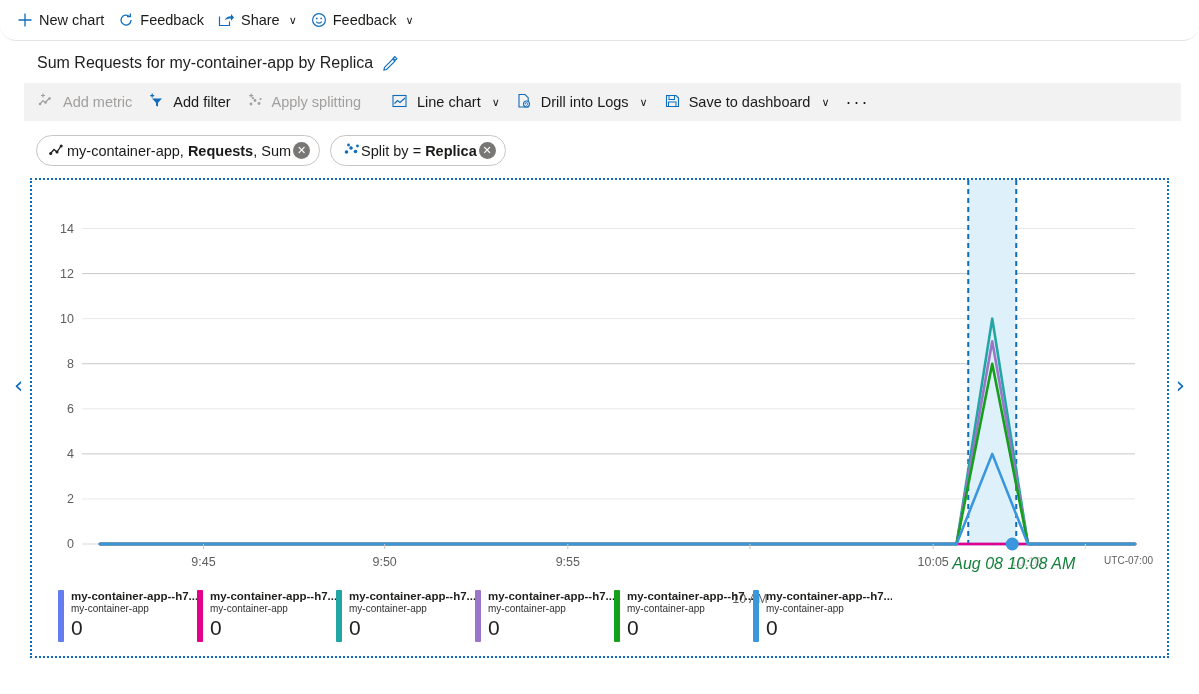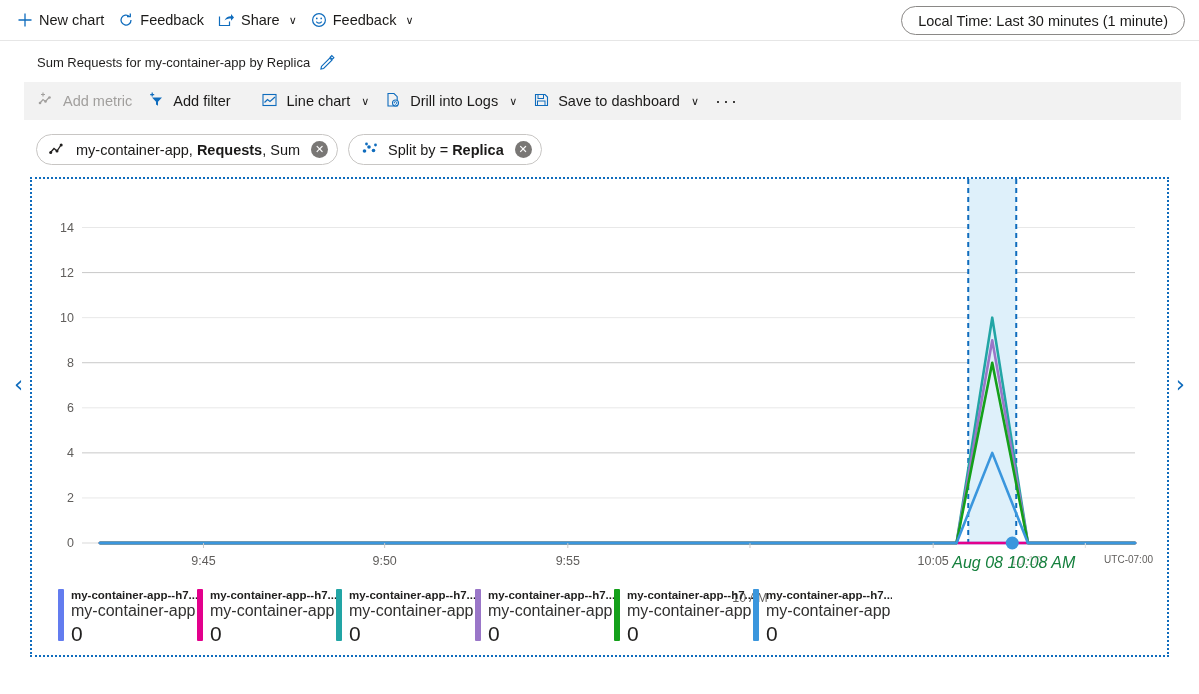--- a/index.html
+++ b/index.html
@@ -12,20 +12,21 @@
   }
 
   
   .commandbar {
     height: 41px;
     display: flex;
     align-items: center;
     padding: 0 12px 0 10px;
     border-bottom: 1px solid #e6e6e6;
     position: relative;
+    border-radius: 16px;
   }
   .cmd {
     display: flex;
     align-items: center;
     height: 30px;
     padding: 0 7px;
     font-size: 14.5px;
     color: #1b1a19;
     cursor: pointer;
     white-space: nowrap;
@@ -48,21 +49,21 @@
     background: #fff;
   }
 
   
   .charttitle {
     display: flex;
     align-items: center;
     padding: 13px 0 11px 37px;
     gap: 9px;
   }
-  .charttitle .ttxt { font-size: 13px; font-weight: 400; color: #201f1e; }
+  .charttitle .ttxt { font-size: 16px; font-weight: 400; color: #201f1e; }
   .charttitle .pencil { cursor: pointer; display: flex; }
 
   
   .charttoolbar {
     margin: 0 18px 0 24px;
     height: 38px;
     background: #f2f2f2;
     display: flex;
     align-items: center;
     padding: 0 6px;
@@ -86,21 +87,20 @@
   
   .pillrow {
     display: flex;
     align-items: center;
     gap: 10px;
     padding: 14px 0 12px 36px;
   }
   .pill {
     display: flex;
     align-items: center;
-    gap: 9px;
     height: 31px;
     border: 1px solid #c8c6c4;
     border-radius: 16px;
     padding: 0 9px 0 12px;
     font-size: 14.5px;
     background: #fff;
     cursor: pointer;
     white-space: nowrap;
   }
   .pill .closebtn {
@@ -176,21 +176,21 @@
   }
   .legitem {
     display: flex;
     gap: 7px;
     width: 139px;
     cursor: pointer;
   }
   .swatch { width: 6px; border-radius: 1px; flex: 0 0 6px; height: 52px; }
   .legtxt { display: flex; flex-direction: column; overflow: hidden; }
   .legname { font-size: 11.5px; font-weight: 700; color: #201f1e; white-space: nowrap; }
-  .legsub { font-size: 16px; color: #323130; white-space: nowrap; margin-top: 1px; }
+  .legsub { font-size: 10px; color: #323130; white-space: nowrap; margin-top: 1px; }
   .legval { font-size: 21px; color: #201f1e; line-height: 1.1; margin-top: 2px; }
 </style>
 </head>
 <body>
 
 <div class="commandbar">
 
   <div class="cmd">
     <span class="glyph">
       <svg width="16" height="16" viewBox="0 0 16 16">
@@ -227,23 +227,20 @@
           <circle cx="8" cy="8" r="6.4" stroke="#0f6cbd" stroke-width="1.2" fill="none"></circle>
           <circle cx="5.8" cy="6.4" r=".85" fill="#0f6cbd"></circle>
           <circle cx="10.2" cy="6.4" r=".85" fill="#0f6cbd"></circle>
           <path d="M5.3 9.6a3.2 3.2 0 0 0 5.4 0" stroke="#0f6cbd" stroke-width="1.1" fill="none"></path>
         </svg>
     </span>
     <span>Feedback</span>
     <span class="chev">∨</span>
   </div>
 
-  <div class="timepill">
-    <span>Local Time: Last 30 minutes (1 minute)</span>
-  </div>
 </div>
 
 <div class="charttitle">
   <span class="ttxt">Sum Requests for my-container-app by Replica</span>
   <span class="pencil">
     <svg width="17" height="17" viewBox="0 0 17 17">
         <path d="M2.5 12.4l8.3-8.3 2.1 2.1-8.3 8.3-2.7.6z" stroke="#0f6cbd" stroke-width="1.1" fill="none"></path>
         <path d="M11.2 3.2l1.6-1.6 2.1 2.1-1.6 1.6z" stroke="#0f6cbd" stroke-width="1.1" fill="none"></path>
       </svg>
   </span>
@@ -267,20 +264,33 @@
   <div class="tbtn">
     <span class="glyph">
       <svg width="17" height="16" viewBox="0 0 17 16">
           <path d="M4 5.5h10l-4 4.3v4l-2-1.4V9.8z" fill="#0f6cbd"></path>
           <path d="M2.2 2.6h4M4.2.6v4" stroke="#0f6cbd" stroke-width="1.2"></path>
         </svg>
     </span>
     <span>Add filter</span>
   </div>
 
+  <div class="tbtn disabled">
+    <span class="glyph">
+      <svg width="17" height="16" viewBox="0 0 17 16">
+          <circle cx="4" cy="11" r="1.4" fill="#a19f9d"></circle>
+          <circle cx="8" cy="7.5" r="1.4" fill="#a19f9d"></circle>
+          <circle cx="12" cy="10.5" r="1.4" fill="#a19f9d"></circle>
+          <circle cx="13.5" cy="6" r="1.1" fill="#a19f9d"></circle>
+          <circle cx="6" cy="5.2" r="1.1" fill="#a19f9d"></circle>
+          <path d="M2.2 2.6h4M4.2.6v4" stroke="#a19f9d" stroke-width="1.1"></path>
+        </svg>
+    </span>
+    <span>Apply splitting</span>
+  </div>
 
   <div class="tbsep"></div>
 
   <div class="tbtn">
     <span class="glyph">
       <svg width="18" height="16" viewBox="0 0 18 16">
           <rect x="2" y="2.5" width="13" height="11" stroke="#0f6cbd" stroke-width="1.1" fill="none"></rect>
           <path d="M3.5 10.5l3-3 2.5 2L14 5" stroke="#0f6cbd" stroke-width="1.2" fill="none"></path>
         </svg>
     </span>

